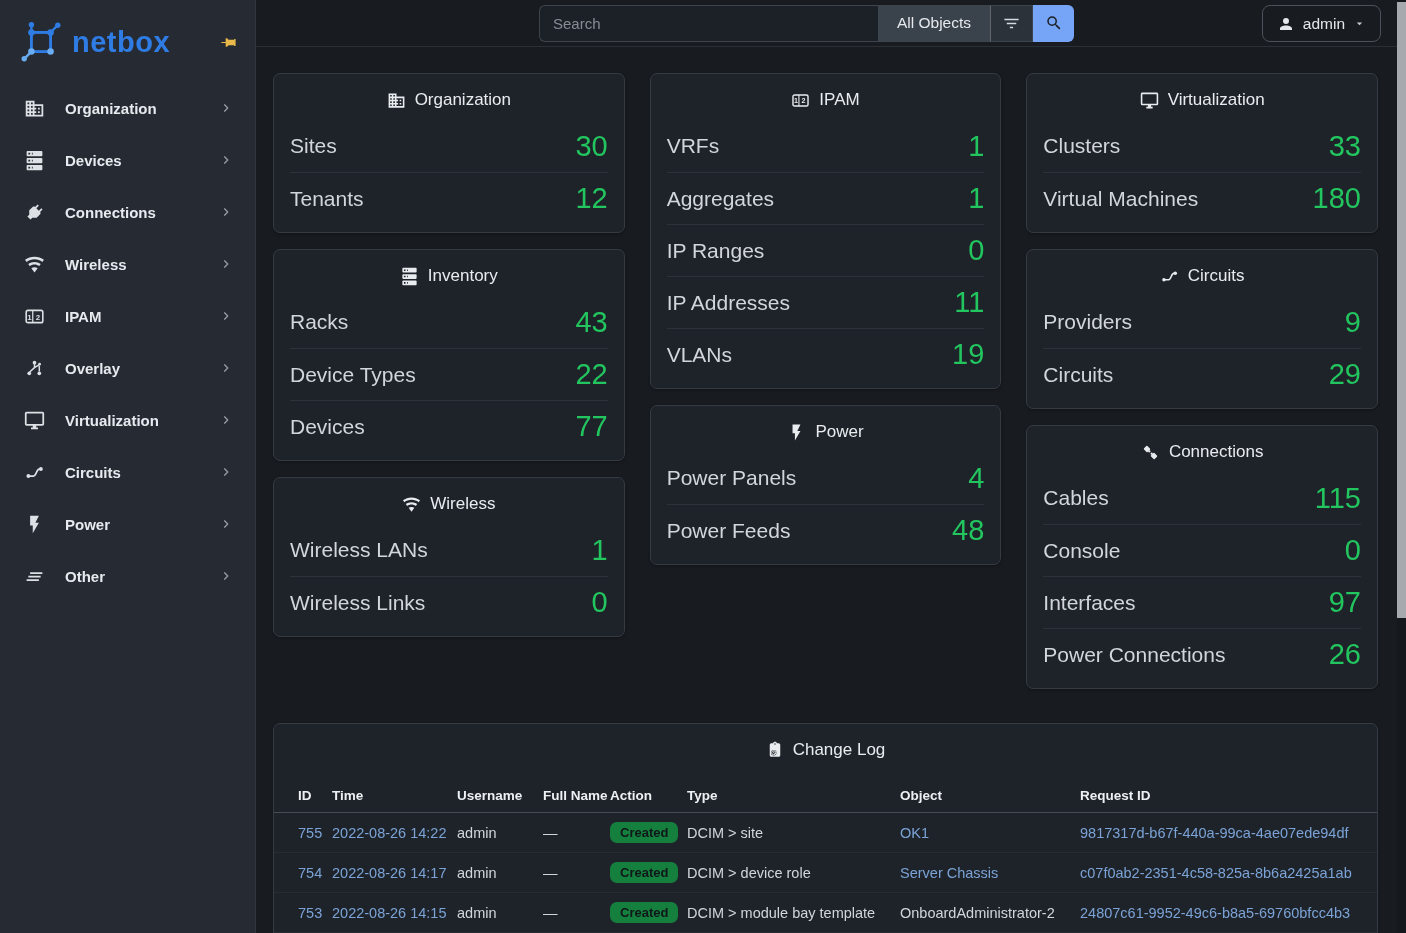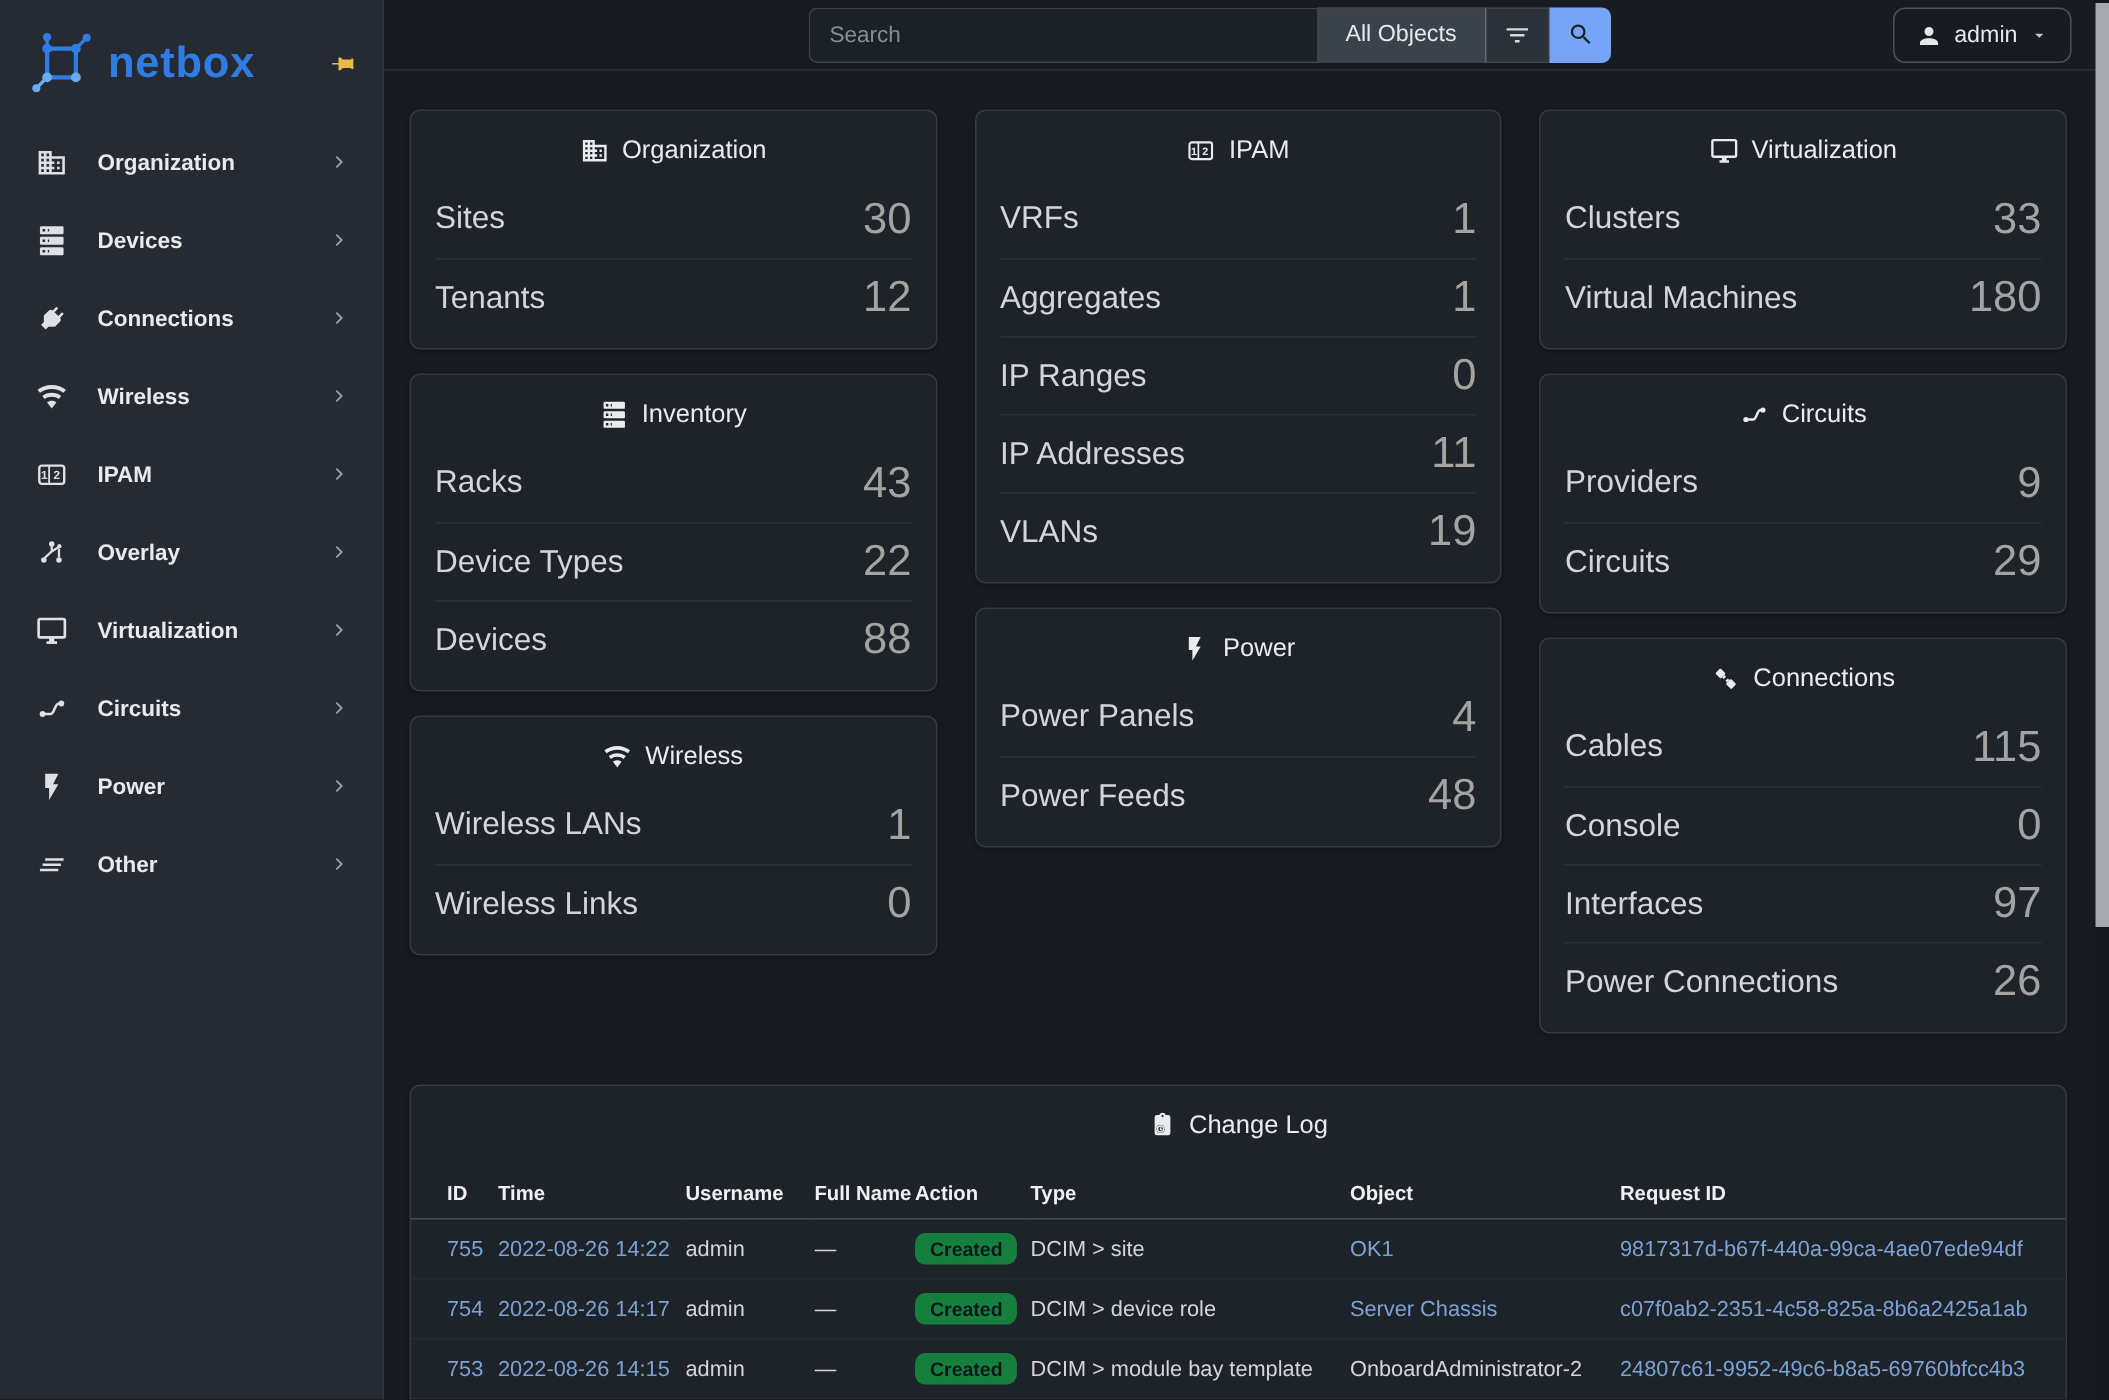--- a/index.html
+++ b/index.html
@@ -45,21 +45,21 @@
   .col { display:flex; flex-direction:column; gap:16px; align-self:start; }
   .card { background:#1e232a; border:1px solid #353b43; border-radius:7px;
     box-shadow:0 1px 3px rgba(0,0,0,.35); }
   .card-title { display:flex; align-items:center; justify-content:center; gap:9px;
     padding:16px 16px 10px; font-size:17px; color:#e9ecef; }
   .card-title svg { overflow:visible; }
   .stat-list { padding:0 16px 8px; }
   .stat-row { display:flex; justify-content:space-between; align-items:center; min-height:52px; cursor:pointer; }
   .stat-row + .stat-row { border-top:1px solid #2c323a; }
   .stat-label { font-size:21px; color:#d2d6db; }
-  .stat-value { font-size:29px; color:#a3a3a3; line-height:1; }
+  .stat-value { font-size:29px; color:#22c55e; line-height:1; }
 
   
   .changelog { margin-top:34px; padding-bottom:24px; }
   .changelog table { width:100%; border-collapse:collapse; table-layout:fixed; margin-top:10px; }
   .changelog th { text-align:left; font-size:13.5px; font-weight:700; color:#eef1f4;
     padding:8px 8px 9px 0; border-bottom:1px solid #454c54; white-space:nowrap; }
   .changelog td { font-size:14.5px; color:#d2d6da; padding:9px 8px 9px 0;
     border-bottom:1px solid #272c33; white-space:nowrap; overflow:hidden; }
   .changelog th:first-child, .changelog td:first-child { padding-left:24px; }
   .link { color:#7ba3d6; text-decoration:none; cursor:pointer; }
@@ -326,21 +326,21 @@
                 <div class="stat-row">
          <span class="stat-label">Racks</span>
          <span class="stat-value">43</span>
        </div>
                 <div class="stat-row">
          <span class="stat-label">Device Types</span>
          <span class="stat-value">22</span>
        </div>
                 <div class="stat-row">
          <span class="stat-label">Devices</span>
-         <span class="stat-value">88</span>
+         <span class="stat-value">77</span>
        </div>
               </div>
             </div>
             <div class="card">
               <div class="card-title">
          <span>
                   <svg viewBox="0 0 24 24" width="19" height="19" overflow="visible">
                     <path fill="currentColor" d="M12,21L15.6,16.2C14.6,15.45 13.35,15 12,15C10.65,15 9.4,15.45 8.4,16.2L12,21M12,3C7.95,3 4.21,4.34 1.2,6.6L3,9C5.5,7.12 8.62,6 12,6C15.38,6 18.5,7.12 21,9L22.8,6.6C19.79,4.34 16.05,3 12,3M12,9C9.3,9 6.81,9.89 4.8,11.4L6.6,13.8C8.1,12.67 9.97,12 12,12C14.03,12 15.9,12.67 17.4,13.8L19.2,11.4C17.19,9.89 14.7,9 12,9Z"></path>
                   </svg>
                 </span>

